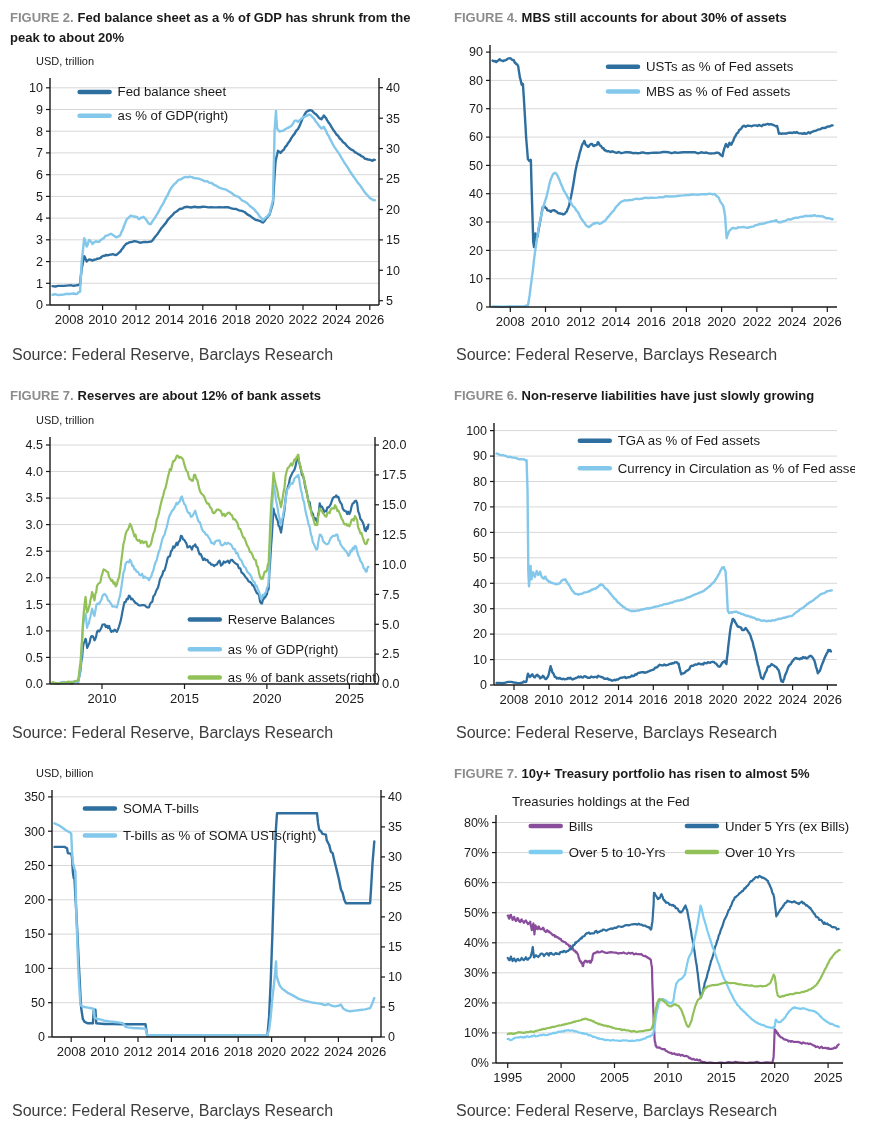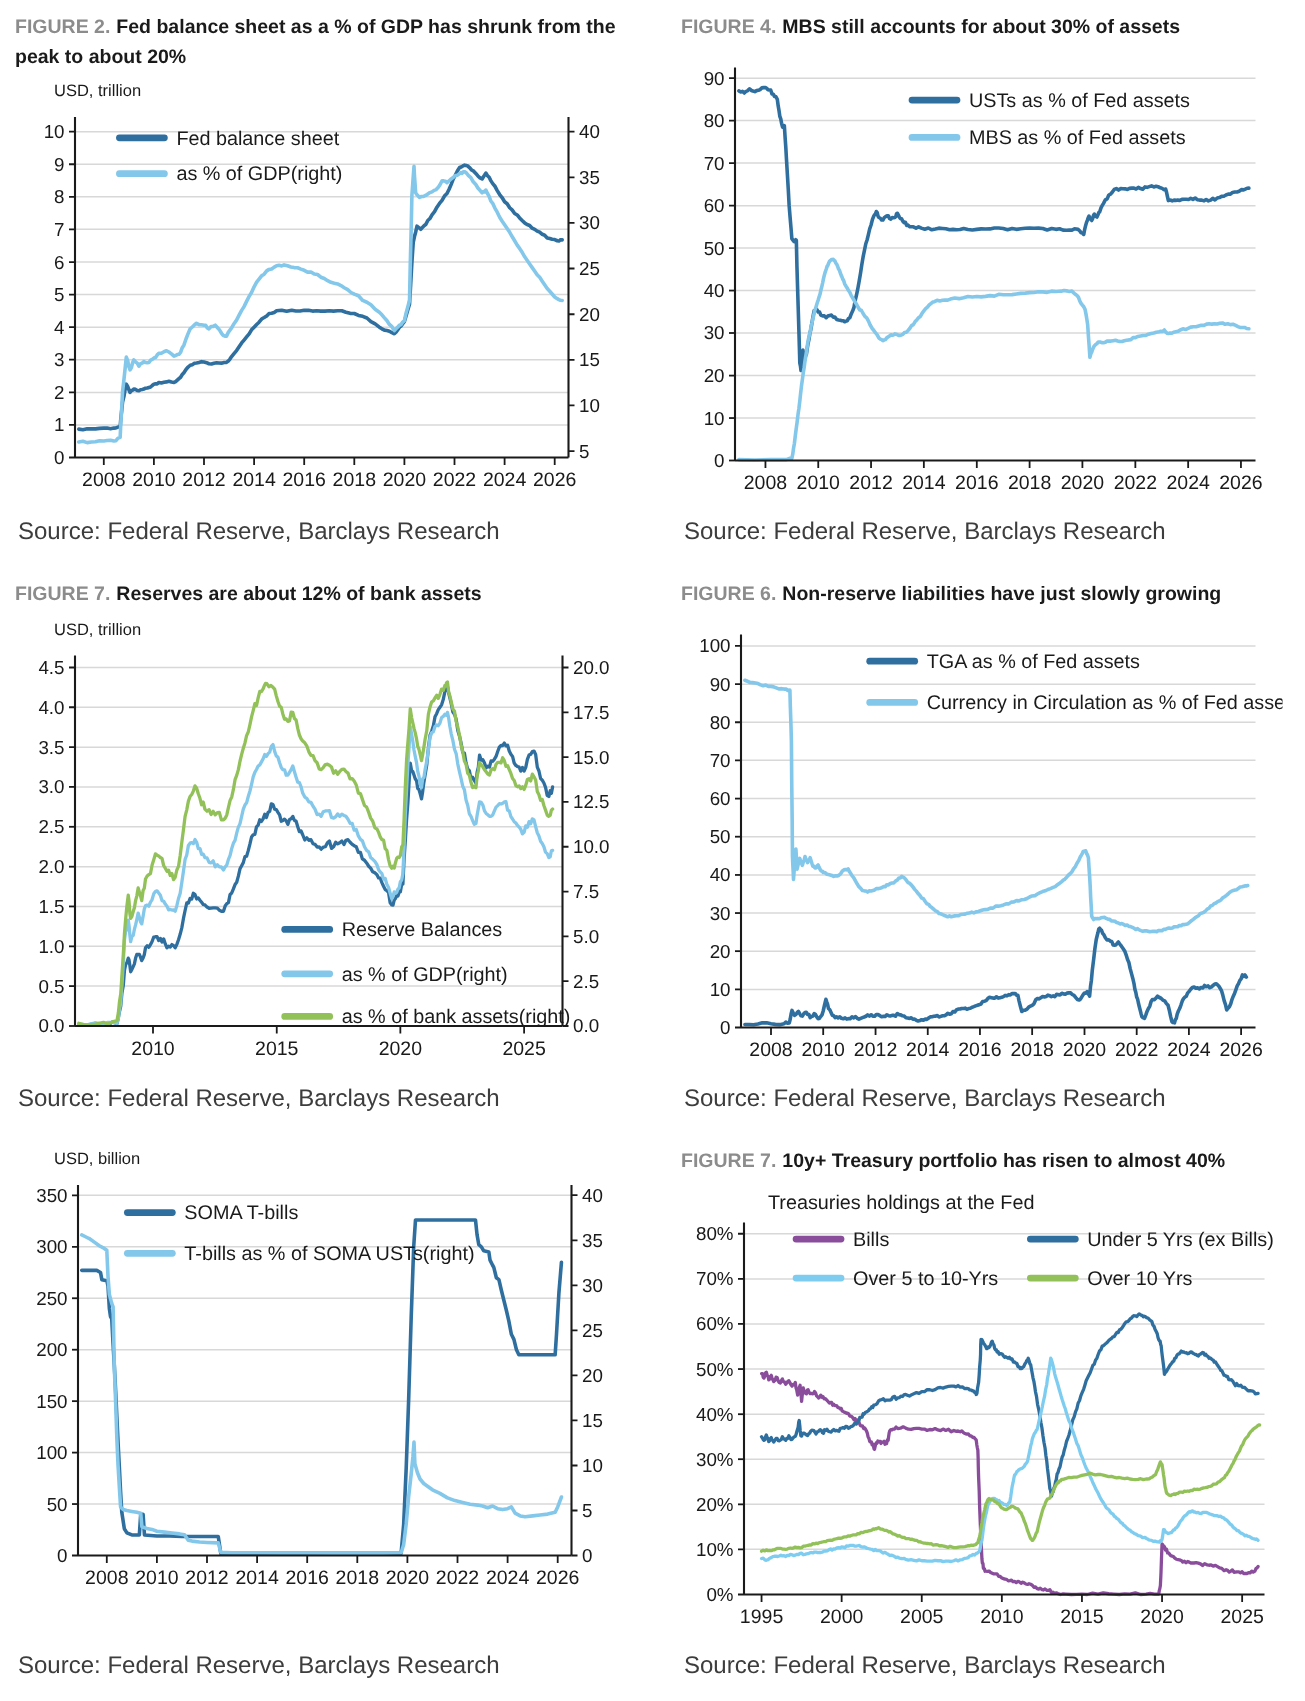--- a/index.html
+++ b/index.html
@@ -391,21 +391,21 @@
           <line x1="74.9" y1="28.4" x2="104.9" y2="28.4" stroke="#2e6f9f" stroke-width="4.5" stroke-linecap="round"></line>
           <text x="112.9" y="32.9" font-size="13.2" fill="#1a1a1a">SOMA T-bills</text>
           <line x1="74.9" y1="55.5" x2="104.9" y2="55.5" stroke="#83c7ea" stroke-width="4.5" stroke-linecap="round"></line>
           <text x="112.9" y="60.0" font-size="13.2" fill="#1a1a1a">T-bills as % of SOMA USTs(right)</text>
         </svg></div>
     <div class="source-note">Source: Federal Reserve, Barclays Research</div>
   </div>
 
   <div class="cell right-col">
     <div class="fig-title">
-      <span class="fig-label">FIGURE 7.</span><span>10y+ Treasury portfolio  has risen to almost 40%</span>
+      <span class="fig-label">FIGURE 7.</span><span>10y+ Treasury portfolio  has risen to almost 5%</span>
     </div>
     <div class="chart-box"><svg width="401" height="308" viewBox="0 0 401 308">
           <line x1="42" y1="243.9" x2="389" y2="243.9" stroke="#d8d8d8" stroke-width="1"></line>
           <line x1="42" y1="213.9" x2="389" y2="213.9" stroke="#d8d8d8" stroke-width="1"></line>
           <line x1="42" y1="183.8" x2="389" y2="183.8" stroke="#d8d8d8" stroke-width="1"></line>
           <line x1="42" y1="153.8" x2="389" y2="153.8" stroke="#d8d8d8" stroke-width="1"></line>
           <line x1="42" y1="123.7" x2="389" y2="123.7" stroke="#d8d8d8" stroke-width="1"></line>
           <line x1="42" y1="93.6" x2="389" y2="93.6" stroke="#d8d8d8" stroke-width="1"></line>
           <line x1="42" y1="63.6" x2="389" y2="63.6" stroke="#d8d8d8" stroke-width="1"></line>
           <line x1="42" y1="33.5" x2="389" y2="33.5" stroke="#d8d8d8" stroke-width="1"></line>

